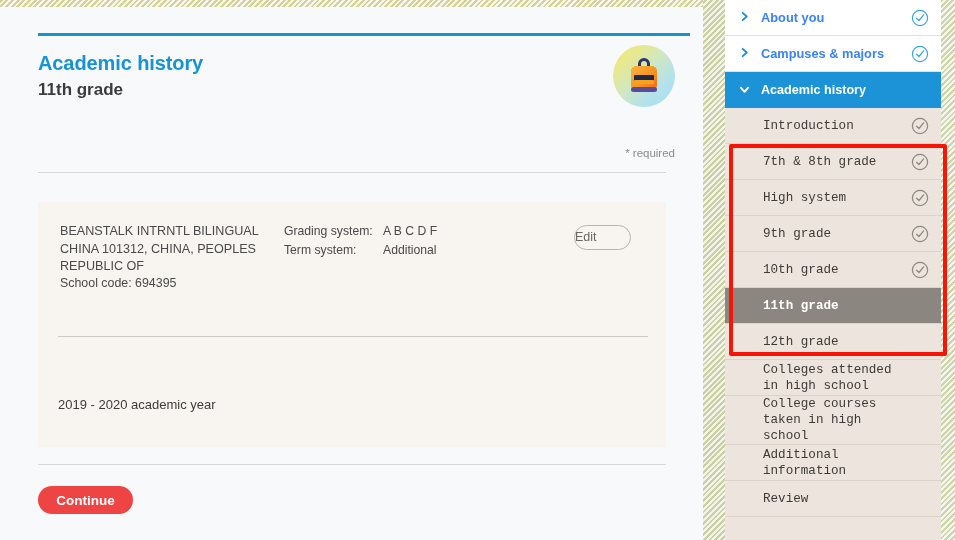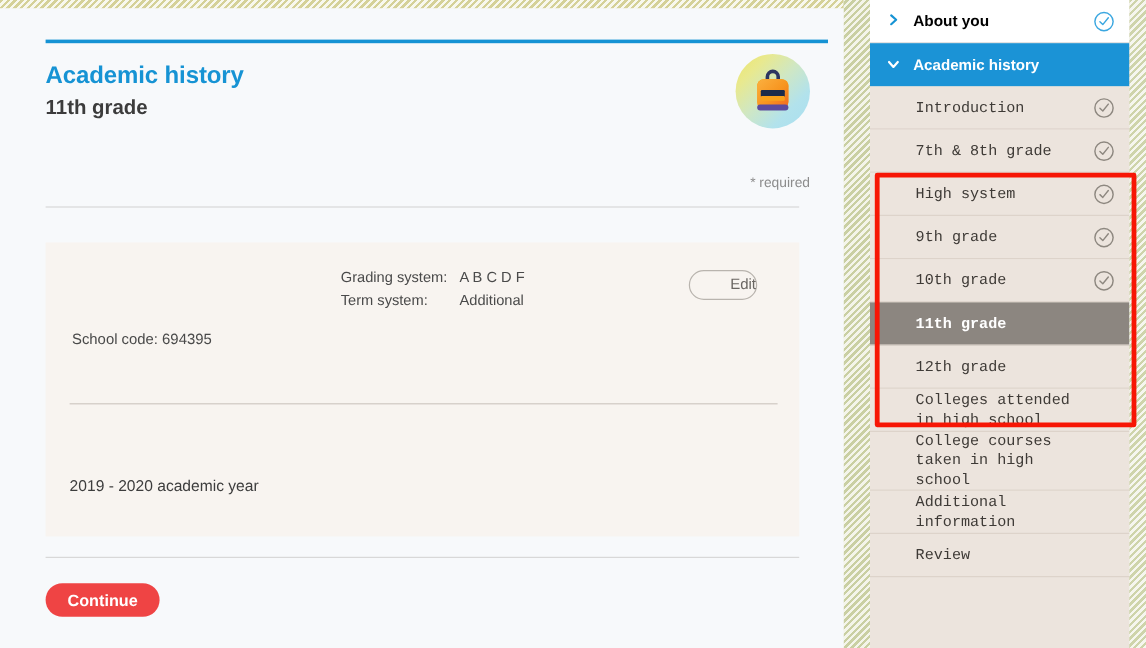--- a/index.html
+++ b/index.html
@@ -112,21 +112,21 @@
   #meta-grading-value { left: 345px; top: 22px; }
   #meta-term-label    { left: 246px; top: 41px; }
   #meta-term-value    { left: 345px; top: 41px; }
 
   #edit-button {
     position: absolute; left: 536px; top: 23px;
     width: 57px; height: 25px; border-radius: 14px;
     border: 1px solid #b9b4ae; background: #f8f4f0;
     font-family: "Liberation Sans", sans-serif;
     font-size: 12.5px; color: #6a6662; cursor: pointer;
-    line-height: 23px; text-align: right;
+    line-height: 23px; text-align: left;
   }
 
   #card-divider {
     position: absolute; left: 20px; top: 134px;
     width: 590px; height: 1px; background: #cfc9c3;
   }
 
   #card-bottom { position: absolute; left: 0; top: 155px; width: 628px; height: 85px; }
   #academic-year {
     position: absolute; left: 20px; top: 40px;
@@ -167,21 +167,21 @@
     padding: 0 12px 0 14px;
     min-height: 36px;
     border-bottom: 1px solid #ddd3ca;
   }
   .nav-row.top-level {
     background: #ffffff;
     border-bottom: 1px solid #e2e2e2;
     height: 36px;
   }
   .nav-row.top-level .nav-label {
-    color: #000000; font-weight: bold; font-size: 12.8px;
+    color: #3b82f6; font-weight: bold; font-size: 12.8px;
   }
   .nav-row.expanded {
     background: #1b93d6; height: 30px; border-bottom: none;
   }
   .nav-row.expanded .nav-label { color: #ffffff; font-weight: bold; font-size: 12.6px; }
   .nav-row.sub {
     background: #ece4dd; min-height: 36px;
     padding-left: 38px;
     font-family: Liberation Mono, monospace;
   }
@@ -241,20 +241,21 @@
         <rect x="7" y="24" width="20" height="4" rx="1" fill="#f9a11b"></rect>
         <rect x="4" y="31" width="26" height="5" rx="2.5" fill="#5b4b9e"></rect>
       </svg>
     </div>
 
     <div id="required-note">* required</div>
     <div id="header-rule"></div>
 
     <div id="school-card">
       <div id="card-top">
+        <div id="school-name">BEANSTALK INTRNTL BILINGUAL CHINA 101312, CHINA, PEOPLES REPUBLIC OF</div>
         <div id="school-code">School code: 694395</div>
 
         <div class="meta-row" id="meta-grading-label">Grading system:</div>
         <div class="meta-row" id="meta-grading-value">A B C D F</div>
         <div class="meta-row" id="meta-term-label">Term system:</div>
         <div class="meta-row" id="meta-term-value">Additional</div>
 
         <button id="edit-button">Edit</button>
       </div>
 
@@ -273,20 +274,30 @@
       <div class="nav-row top-level">
         <span class="chevron"><svg width="11" height="11" viewBox="0 0 12 12">
             <path d="M4 2 L8.5 6 L4 10" fill="none" stroke="currentColor" stroke-width="2" stroke-linecap="round" stroke-linejoin="round"></path>
           </svg></span>
         <span class="nav-label">About you</span>
         <span class="check-icon"><svg width="18" height="18" viewBox="0 0 18 18">
             <circle cx="9" cy="9" r="7.6" fill="none" stroke="#3ba7e0" stroke-width="1.2"></circle>
             <path d="M5.6 9.2 L8 11.5 L12.6 5.8" fill="none" stroke="#3ba7e0" stroke-width="1.2" stroke-linecap="round" stroke-linejoin="round"></path>
           </svg></span>
       </div>
+      <div class="nav-row top-level">
+        <span class="chevron"><svg width="11" height="11" viewBox="0 0 12 12">
+            <path d="M4 2 L8.5 6 L4 10" fill="none" stroke="currentColor" stroke-width="2" stroke-linecap="round" stroke-linejoin="round"></path>
+          </svg></span>
+        <span class="nav-label">Campuses &amp; majors</span>
+        <span class="check-icon"><svg width="18" height="18" viewBox="0 0 18 18">
+            <circle cx="9" cy="9" r="7.6" fill="none" stroke="#3ba7e0" stroke-width="1.2"></circle>
+            <path d="M5.6 9.2 L8 11.5 L12.6 5.8" fill="none" stroke="#3ba7e0" stroke-width="1.2" stroke-linecap="round" stroke-linejoin="round"></path>
+          </svg></span>
+      </div>
       <div class="nav-row expanded">
         <span class="chevron"><svg width="11" height="11" viewBox="0 0 12 12">
             <path d="M2 4 L6 8.5 L10 4" fill="none" stroke="currentColor" stroke-width="2" stroke-linecap="round" stroke-linejoin="round"></path>
           </svg></span>
         <span class="nav-label">Academic history</span>
         <span class="check-icon"></span>
       </div>
       <div class="nav-row sub">
         <span class="nav-label">Introduction</span>
         <span class="check-icon"><svg width="18" height="18" viewBox="0 0 18 18">

